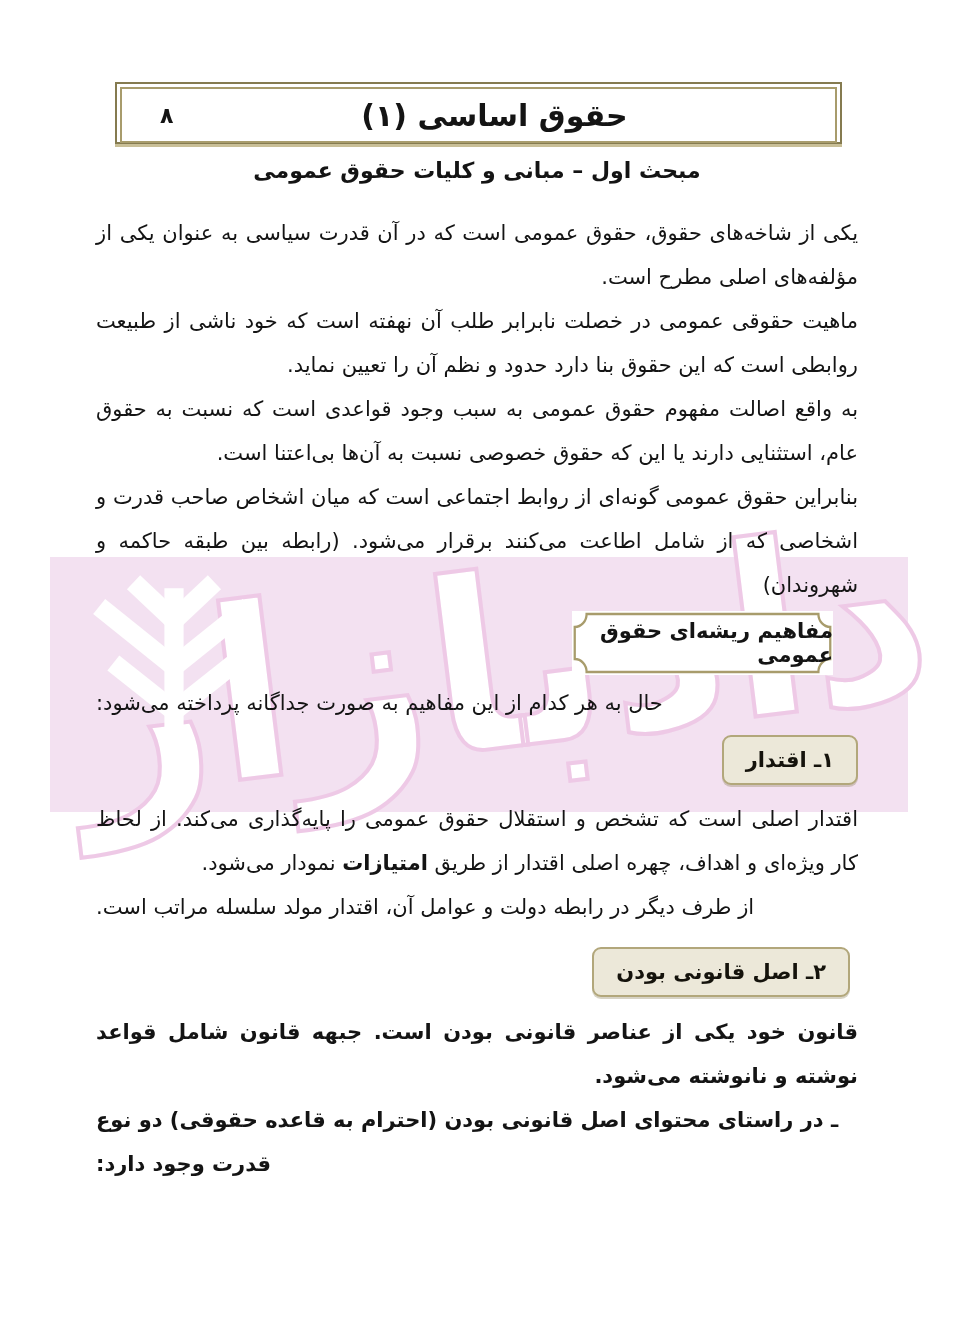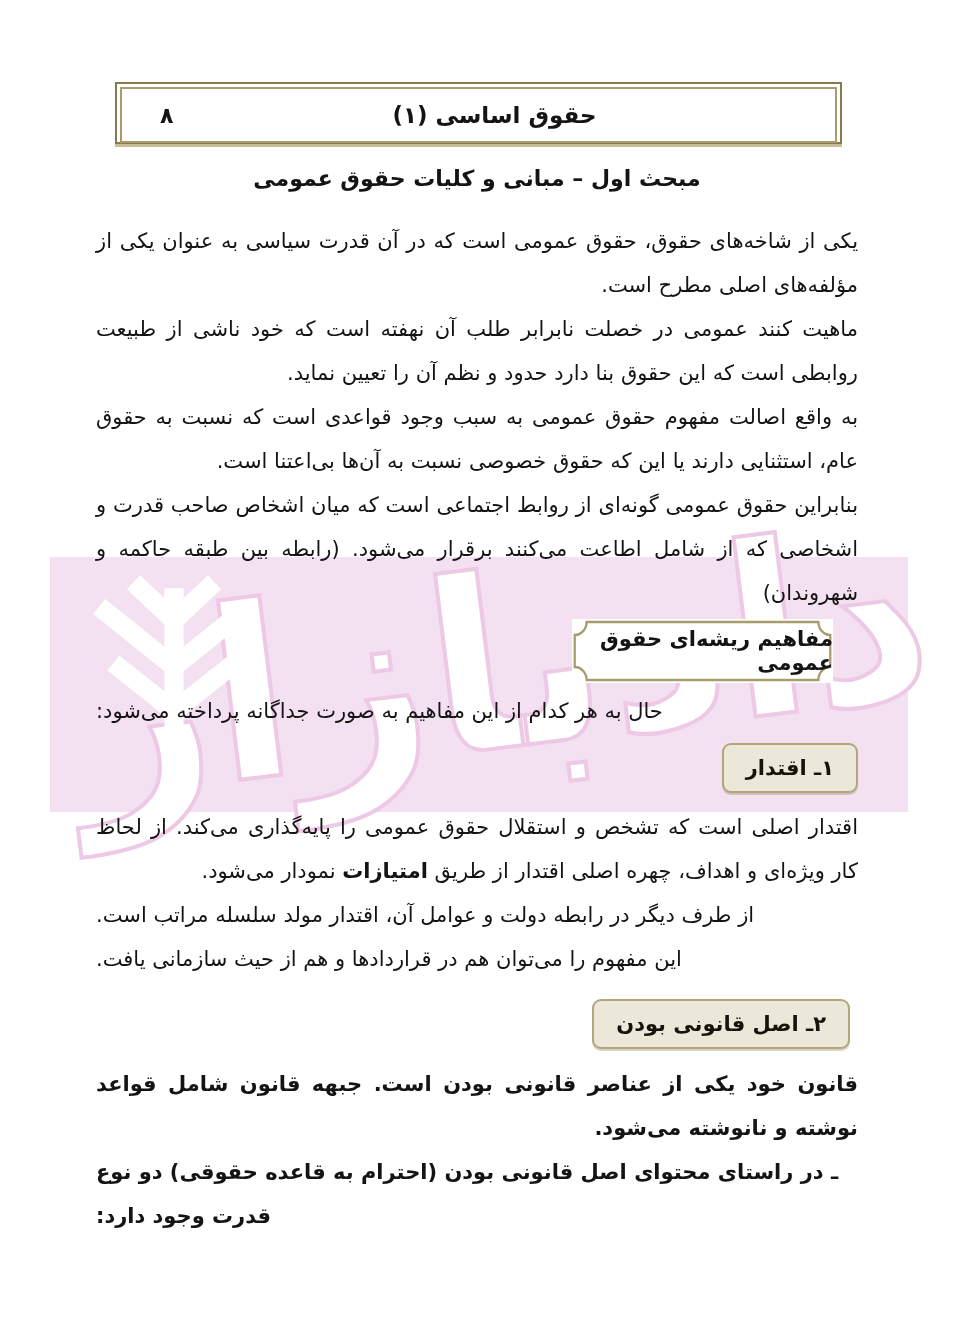--- a/index.html
+++ b/index.html
@@ -18,26 +18,26 @@
   
   .header-frame {
     position:absolute; left:115px; top:82px; width:717px; height:52px;
     border:2px solid #857b50; padding:3px; background:#ffffff; z-index:2;
     box-shadow:0 3px 0 #c9bf97;
   }
   .header-inner {
     position:relative; height:100%; border:2px solid #a89c6c;
     display:flex; align-items:center; justify-content:center;
   }
-  .page-title { font-size:23px; font-weight:bold;margin-left:32px; }
+  .page-title { font-size:30px; font-weight:bold;margin-left:32px; }
   .page-number { position:absolute; left:38px; top:50%; transform:translateY(-50%);
                  font-size:22px; font-weight:bold; }
 
   
-  .content { position:absolute; left:96px; top:160px; width:762px; z-index:1; }
+  .content { position:absolute; left:96px; top:152px; width:762px; z-index:1; }
   .main-heading { text-align:center; font-size:22px; font-weight:bold; margin:6px 0 28px 0; }
   .para { margin:0; font-size:21px; line-height:44px; text-align:justify; }
   .para.last-right { text-align:left; }
   .para.bold { font-weight:bold; }
   .bold-word { font-weight:bold;margin-top:28px; }
 
   
   .plaque { position:relative; width:261px; height:64px; margin:4px 25px 6px auto;
             display:flex; align-items:center; justify-content:center; background:#ffffff; }
   .plaque-frame { position:absolute; inset:0; width:100%; height:100%; }
@@ -80,42 +80,41 @@
       <span class="page-title">حقوق اساسی (۱)</span>
       <span class="page-number">۸</span>
     </div>
   </div>
 
   <div class="content">
 
     <div class="main-heading">مبحث اول – مبانی و کلیات حقوق عمومی</div>
 
     <p class="para">یکی از شاخه‌های حقوق، حقوق عمومی است که در آن قدرت سیاسی به عنوان یکی از مؤلفه‌های اصلی مطرح است.</p>
-    <p class="para">ماهیت کنند عمومی در خصلت نابرابر طلب آن نهفته است که خود ناشی از طبیعت روابطی است که این حقوق بنا دارد حدود و نظم آن را تعیین نماید.</p>
+    <p class="para">ماهیت حقوقی عمومی در خصلت نابرابر طلب آن نهفته است که خود ناشی از طبیعت روابطی است که این حقوق بنا دارد حدود و نظم آن را تعیین نماید.</p>
     <p class="para">به واقع اصالت مفهوم حقوق عمومی به سبب وجود قواعدی است که نسبت به حقوق عام، استثنایی دارند یا این که حقوق خصوصی نسبت به آن‌ها بی‌اعتنا است.</p>
     <p class="para">بنابراین حقوق عمومی گونه‌ای از روابط اجتماعی است که میان اشخاص صاحب قدرت و اشخاصی که از شامل اطاعت می‌کنند برقرار می‌شود. (رابطه بین طبقه حاکمه و شهروندان)</p>
 
     <div class="plaque">
       <svg class="plaque-frame" viewBox="0 0 286 64" preserveAspectRatio="none">
         <path d="M 16 3 H 270 A 13 13 0 0 0 283 16 V 48 A 13 13 0 0 0 270 61 H 16 A 13 13 0 0 0 3 48 V 16 A 13 13 0 0 0 16 3 Z" fill="#ffffff" stroke="#a89c6c" stroke-width="2.5"></path>
       </svg>
       <span class="plaque-label">مفاهیم ریشه‌ای حقوق عمومی</span>
     </div>
 
     <p class="para last-right">حال به هر کدام از این مفاهیم به صورت جداگانه پرداخته می‌شود:</p>
 
     <div class="num-box-row first">
       <span class="num-box">۱ـ اقتدار</span>
     </div>
 
     <p class="para">
       <span>اقتدار اصلی است که تشخص و استقلال حقوق عمومی را پایه‌گذاری می‌کند. از لحاظ کار ویژه‌ای و اهداف، چهره اصلی اقتدار از طریق </span><span class="bold-word">امتیازات</span><span> نمودار می‌شود.</span>
     </p>
     <p class="para last-right">از طرف دیگر در رابطه دولت و عوامل آن، اقتدار مولد سلسله مراتب است.</p>
-    <p class="para last-right">این مفهوم را می‌توان هم در قراردادها و هم از حیث سازمانی یافت.</p>
 
     <div class="num-box-row second">
       <span class="num-box">۲ـ اصل قانونی بودن</span>
     </div>
 
     <p class="para bold">قانون خود یکی از عناصر قانونی بودن است. جبهه قانون شامل قواعد نوشته و نانوشته می‌شود.</p>
     <p class="para bold last-right">ـ در راستای محتوای اصل قانونی بودن (احترام به قاعده حقوقی) دو نوع قدرت وجود دارد:</p>
 
   </div>
 </div>

